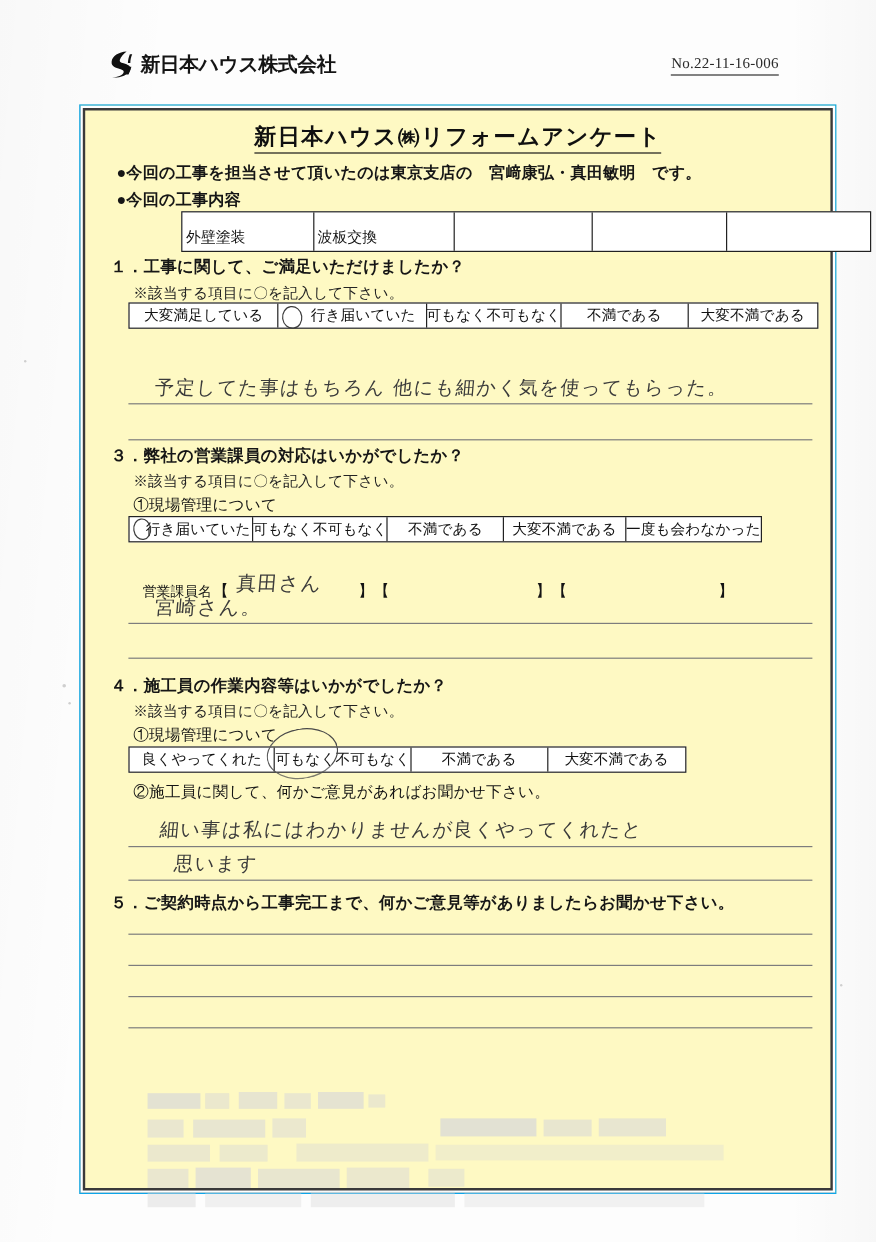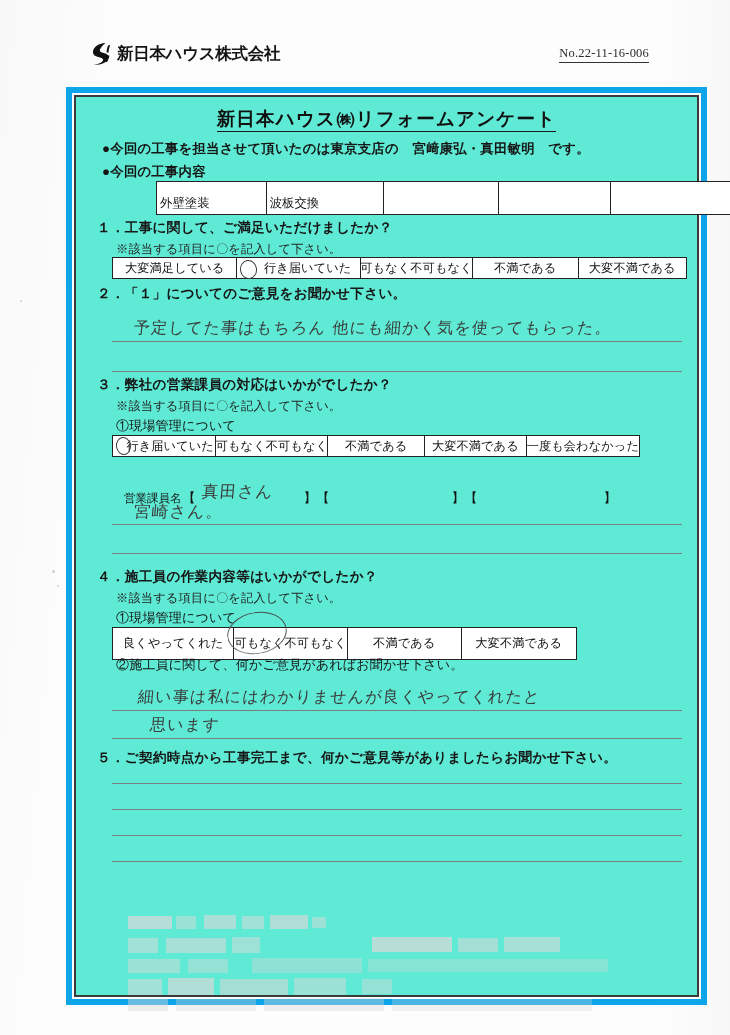--- a/index.html
+++ b/index.html
@@ -74,23 +74,23 @@
     padding-bottom: 1px;
     white-space: nowrap;
   }
 
   
   .form-frame {
     position: absolute;
     left: 66px; top: 87px;
     width: 629px;
     height: 906px;
-    border: 6px solid #0ea5e9;
+    border: 1px solid #0ea5e9;
     box-shadow: inset 0 0 0 2px #ffffff, inset 0 0 0 4px #3a3a3a;
-    background: #5eead4;
+    background: #fef9c3;
   }
   .form-inner {
     position: absolute;
     inset: 0;
     padding: 0;
   }
 
   
   .form-title {
     position: absolute;
@@ -297,21 +297,20 @@
 
     <div class="opt-table" style="left:40px; top:164px; width:575px; height:22px;">
       <div class="opt-cell" style="width:125px;">大変満足している</div>
       <div class="opt-cell" style="width:124px; padding-left:18px;">行き届いていた</div>
       <div class="opt-cell" style="width:112px;">可もなく不可もなく</div>
       <div class="opt-cell" style="width:106px;">不満である</div>
       <div class="opt-cell" style="width:108px;">大変不満である</div>
     </div>
     <div class="hand-circle small" style="left:168px; top:167px;"></div>
 
-    <div class="line q-line" style="left:25px; top:192px;">２．「１」についてのご意見をお聞かせ下さい。</div>
     <div class="rule" style="left:40px; top:248px; width:570px;"></div>
     <div class="rule" style="left:40px; top:278px; width:570px;"></div>
     <div class="hand hand-a" style="left:62px; top:225px;">予定してた事はもちろん 他にも細かく気を使ってもらった。</div>
 
     <div class="line q-line" style="left:25px; top:283px;">３．弊社の営業課員の対応はいかがでしたか？</div>
     <div class="line note-line" style="left:44px; top:305px;">※該当する項目に〇を記入して下さい。</div>
     <div class="line sub-line" style="left:44px; top:324px;">①現場管理について</div>
 
     <div class="opt-table" style="left:40px; top:342px; width:528px; height:22px;">
       <div class="opt-cell" style="width:118px; padding-left:12px;">行き届いていた</div>
@@ -337,21 +336,21 @@
     </div>
     <div class="hand hand-b" style="left:130px; top:388px;">真田さん</div>
     <div class="hand hand-b" style="left:62px; top:408px;">宮崎さん。</div>
     <div class="rule" style="left:40px; top:431px; width:570px;"></div>
     <div class="rule" style="left:40px; top:460px; width:570px;"></div>
 
     <div class="line q-line" style="left:25px; top:475px;">４．施工員の作業内容等はいかがでしたか？</div>
     <div class="line note-line" style="left:44px; top:497px;">※該当する項目に〇を記入して下さい。</div>
     <div class="line sub-line" style="left:44px; top:516px;">①現場管理について</div>
 
-    <div class="opt-table" style="left:40px; top:534px; width:465px; height:33px;">
+    <div class="opt-table" style="left:40px; top:534px; width:465px; height:22px;">
       <div class="opt-cell" style="width:122px;">良くやってくれた</div>
       <div class="opt-cell" style="width:114px;">可もなく不可もなく</div>
       <div class="opt-cell" style="width:114px;">不満である</div>
       <div class="opt-cell" style="width:115px;">大変不満である</div>
     </div>
     <div class="hand-circle big" style="left:155px; top:519px;"></div>
 
     <div class="line sub-line" style="left:44px; top:563px;">②施工員に関して、何かご意見があればお聞かせ下さい。</div>
 
     <div class="rule" style="left:40px; top:617px; width:570px;"></div>

